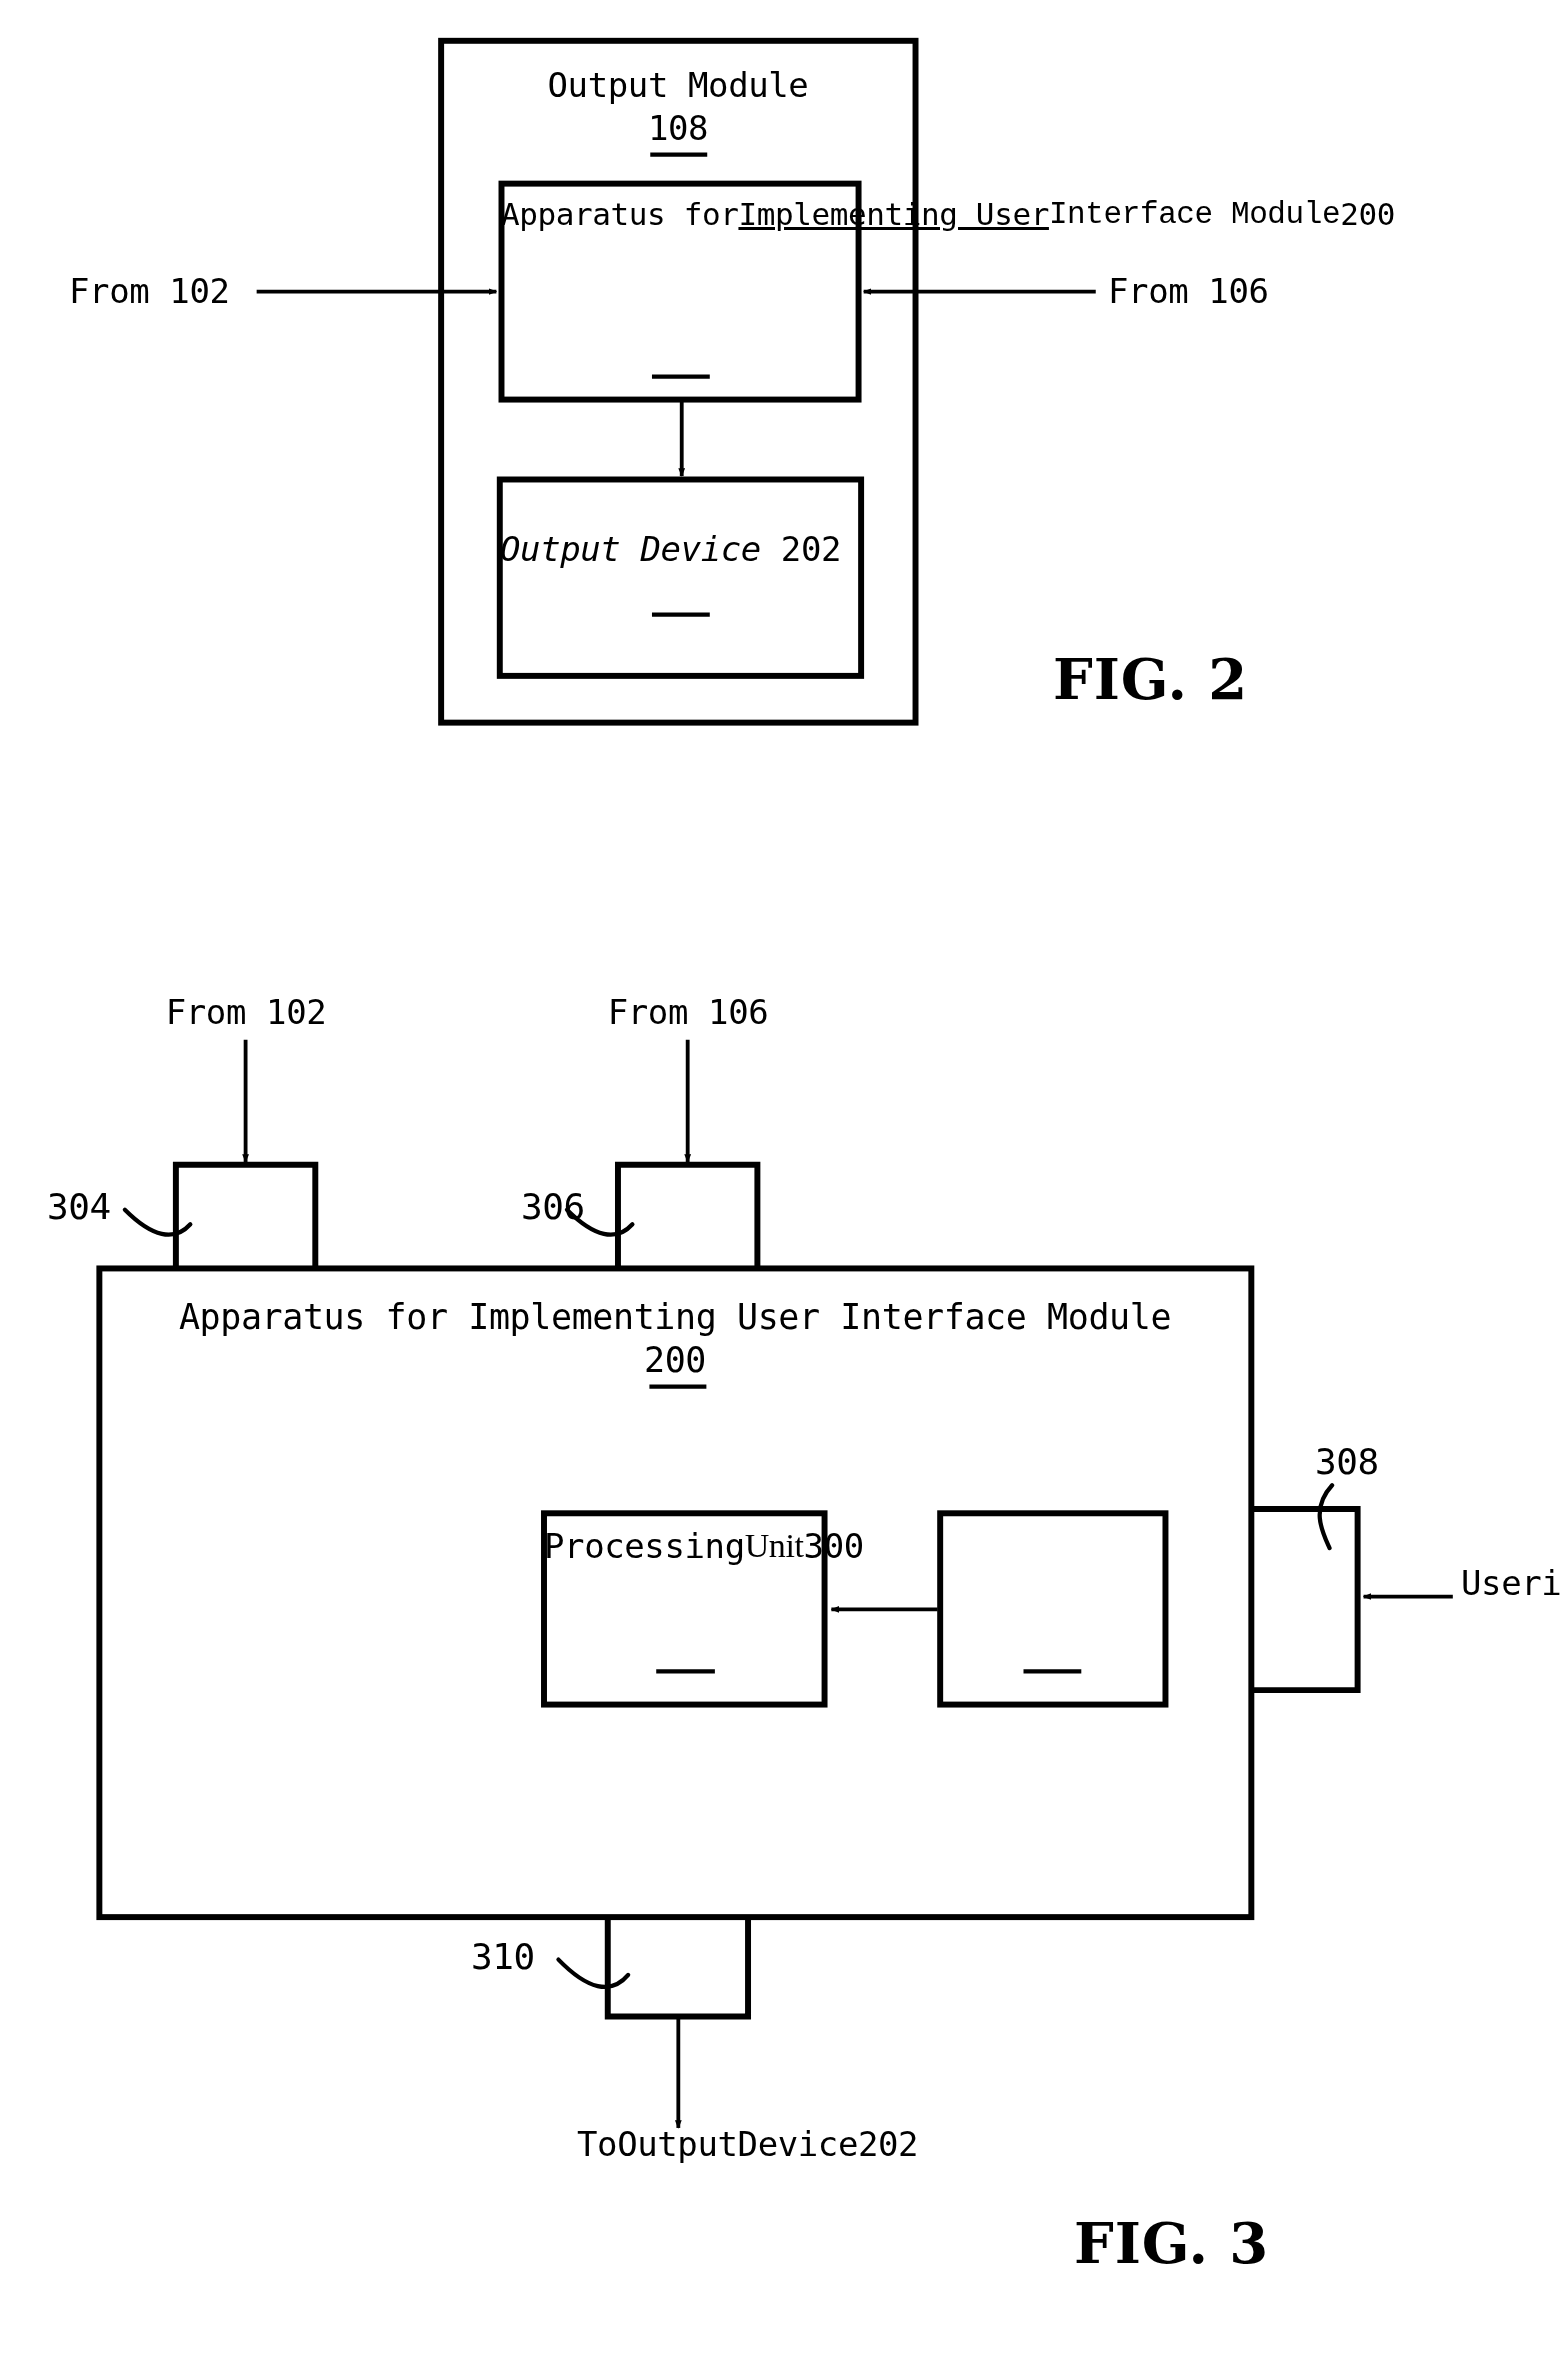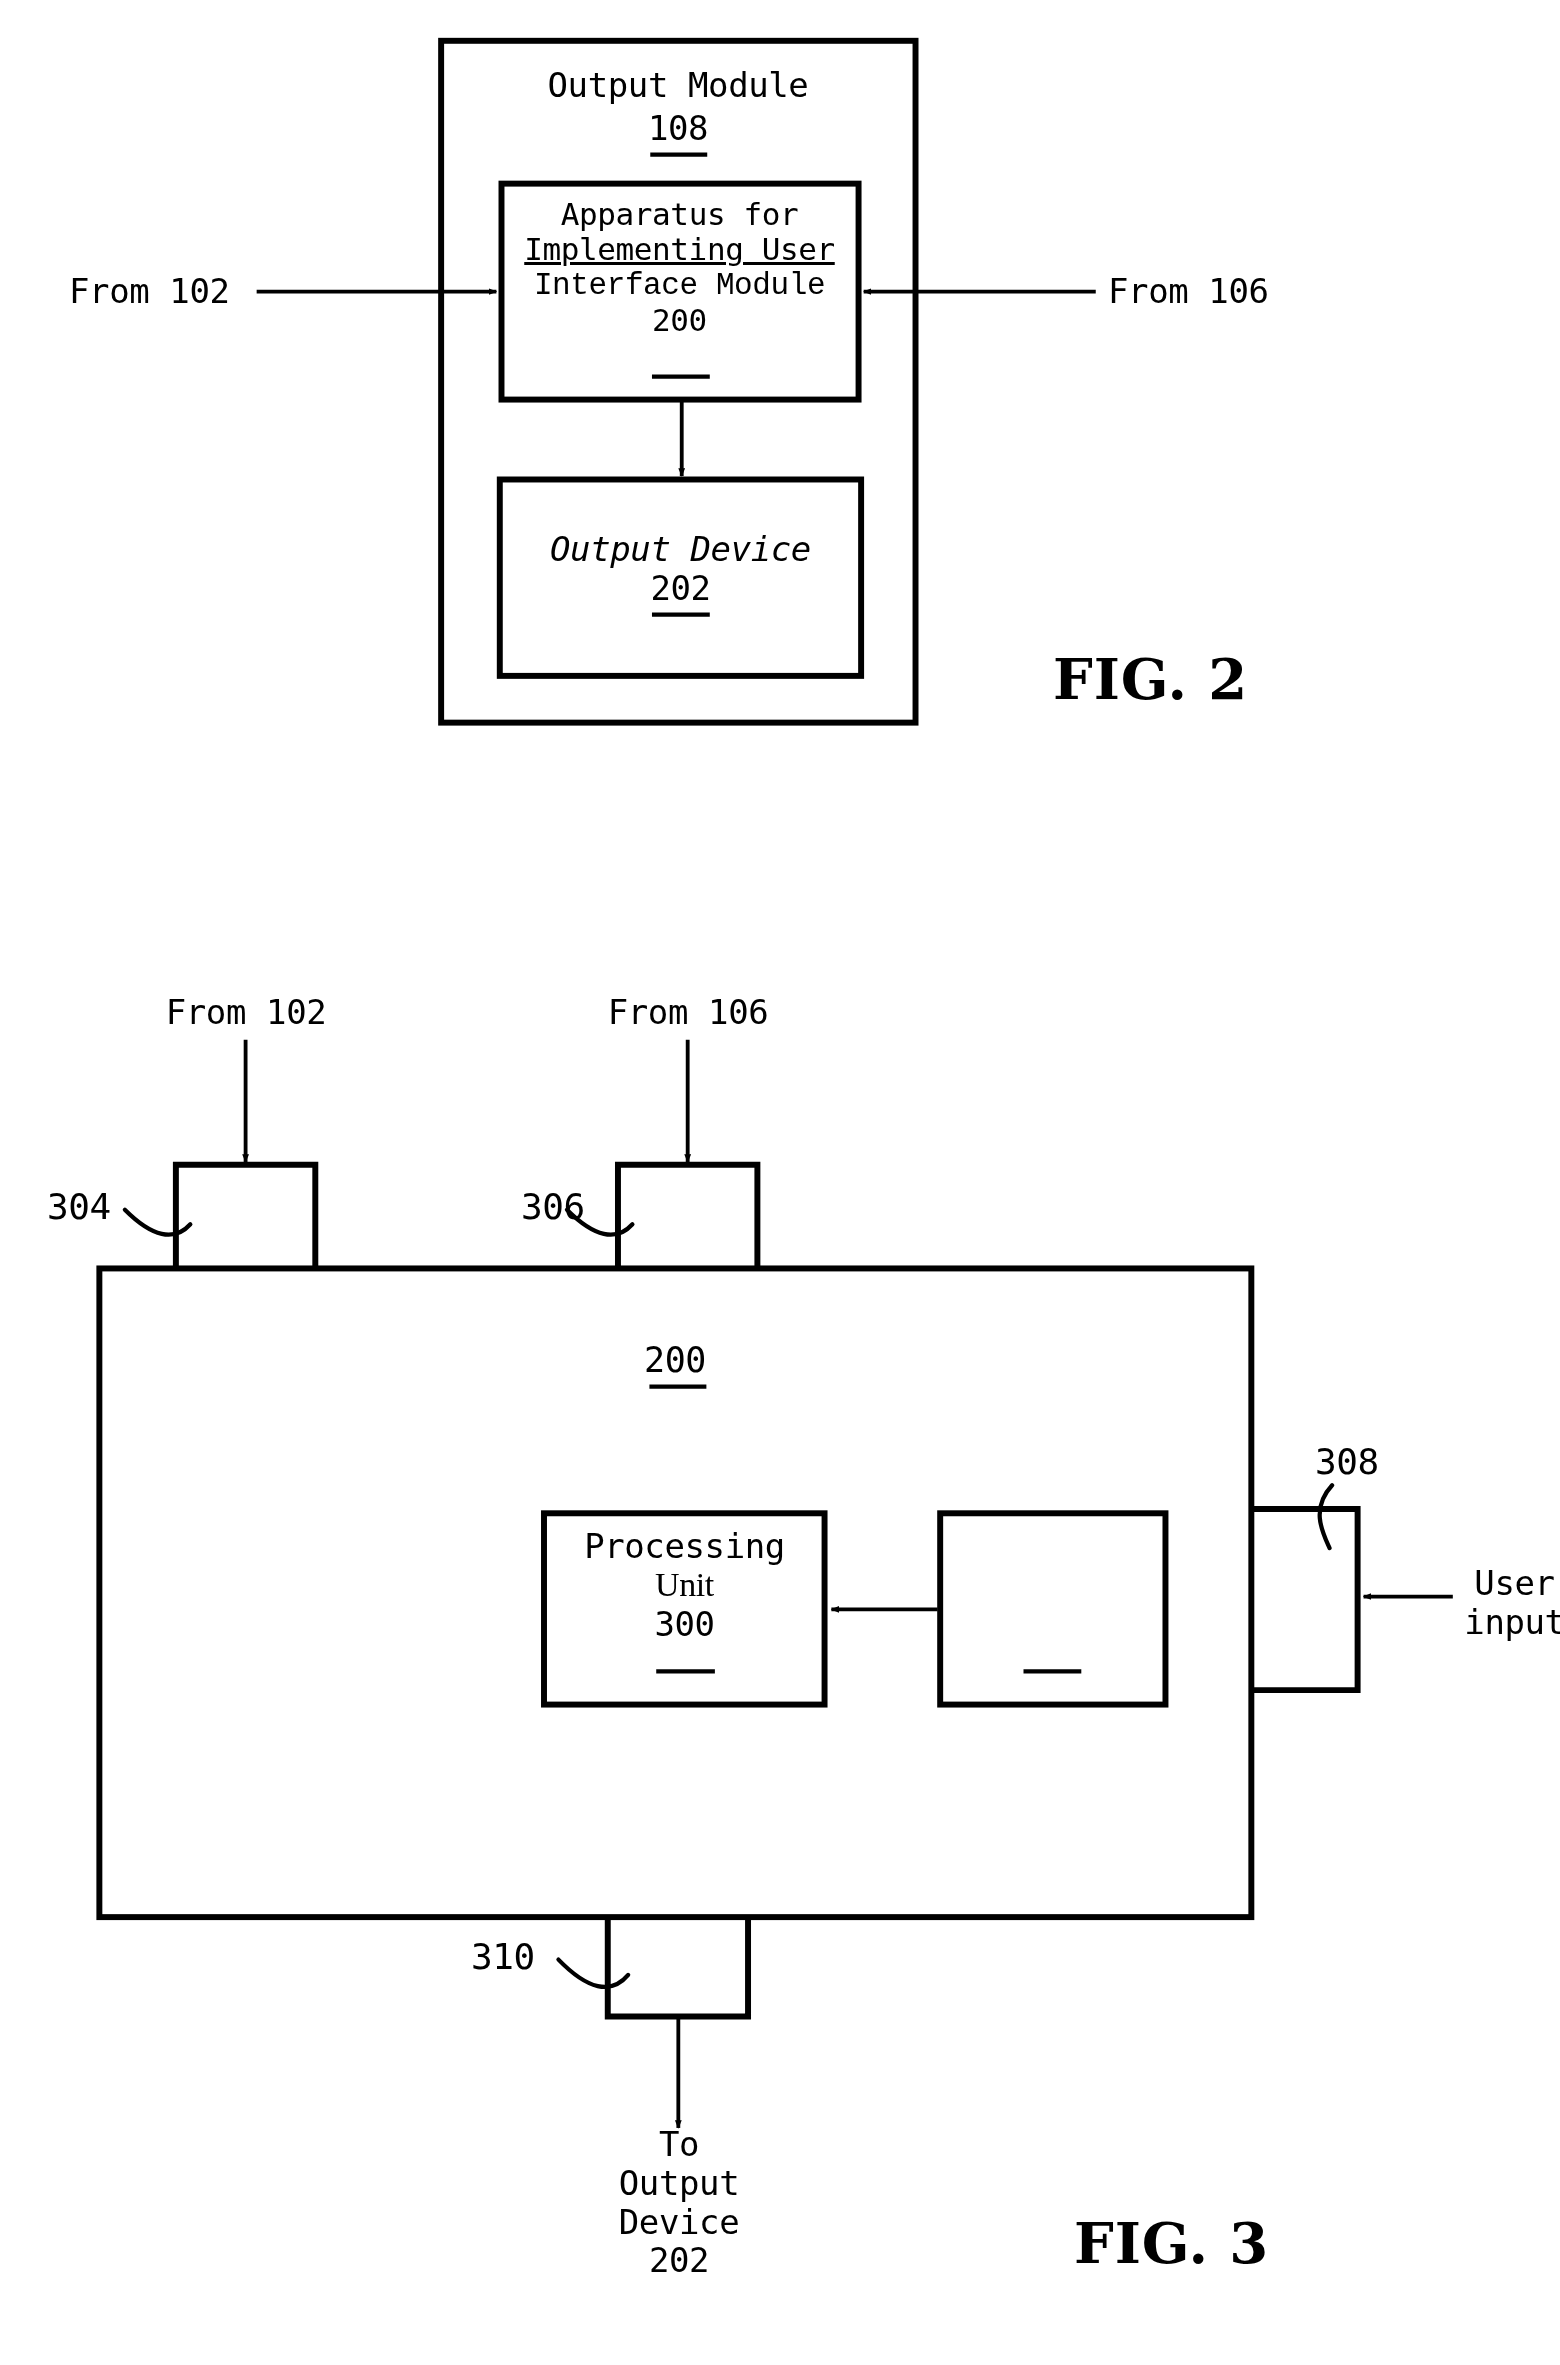--- a/index.html
+++ b/index.html
@@ -42,21 +42,21 @@
     position: absolute;
     font-family: "DejaVu Serif", "Liberation Serif", serif;
     font-weight: bold;
     color: #000;
     white-space: pre;
     letter-spacing: 0.9px;
   }
   .boxlabel {
     position: absolute;
     display: flex;
-    flex-direction: column;
+    flex-direction: row;
     align-items: center;
     justify-content: flex-start;
     text-align: center;
   }
 </style>
 </head>
 <body>
 
 <div id="sheet">
 
@@ -156,20 +156,21 @@
   <div class="lbl" style="left:570px; top:993px; width:204px; font-size:34px;">From 106</div>
 
   <div class="lbl left" style="left:31px; top:1186px; width:85px; font-size:36px;">304</div>
 
   <div class="lbl left" style="left:473px; top:1186px; width:85px; font-size:36px;margin-left:32px;">306</div>
 
   <div class="lbl left" style="left:1299px; top:1441px; width:94px; font-size:36px;">308</div>
 
   <div class="lbl left" style="left:455px; top:1936px; width:94px; font-size:36px;">310</div>
 
+  <div class="lbl" style="left:83px; top:1298px; width:1152px; font-size:35px;">Apparatus for Implementing User Interface Module</div>
 
   <div class="lbl" style="left:83px; top:1341px; width:1152px; font-size:35px;">200</div>
 
   <div class="boxlabel" style="left:528px; top:1527px; width:281px; font-size:34px;">
     <span class="lbl" style="position:relative; left:auto; top:auto; width:100%;">Processing</span>
     <span class="lbl" style="position:relative; left:auto; top:auto; width:100%;font-family:Liberation Serif, serif;">Unit</span>
     <span class="lbl" style="position:relative; left:auto; top:auto; width:100%;">300</span>
   </div>
 
 

